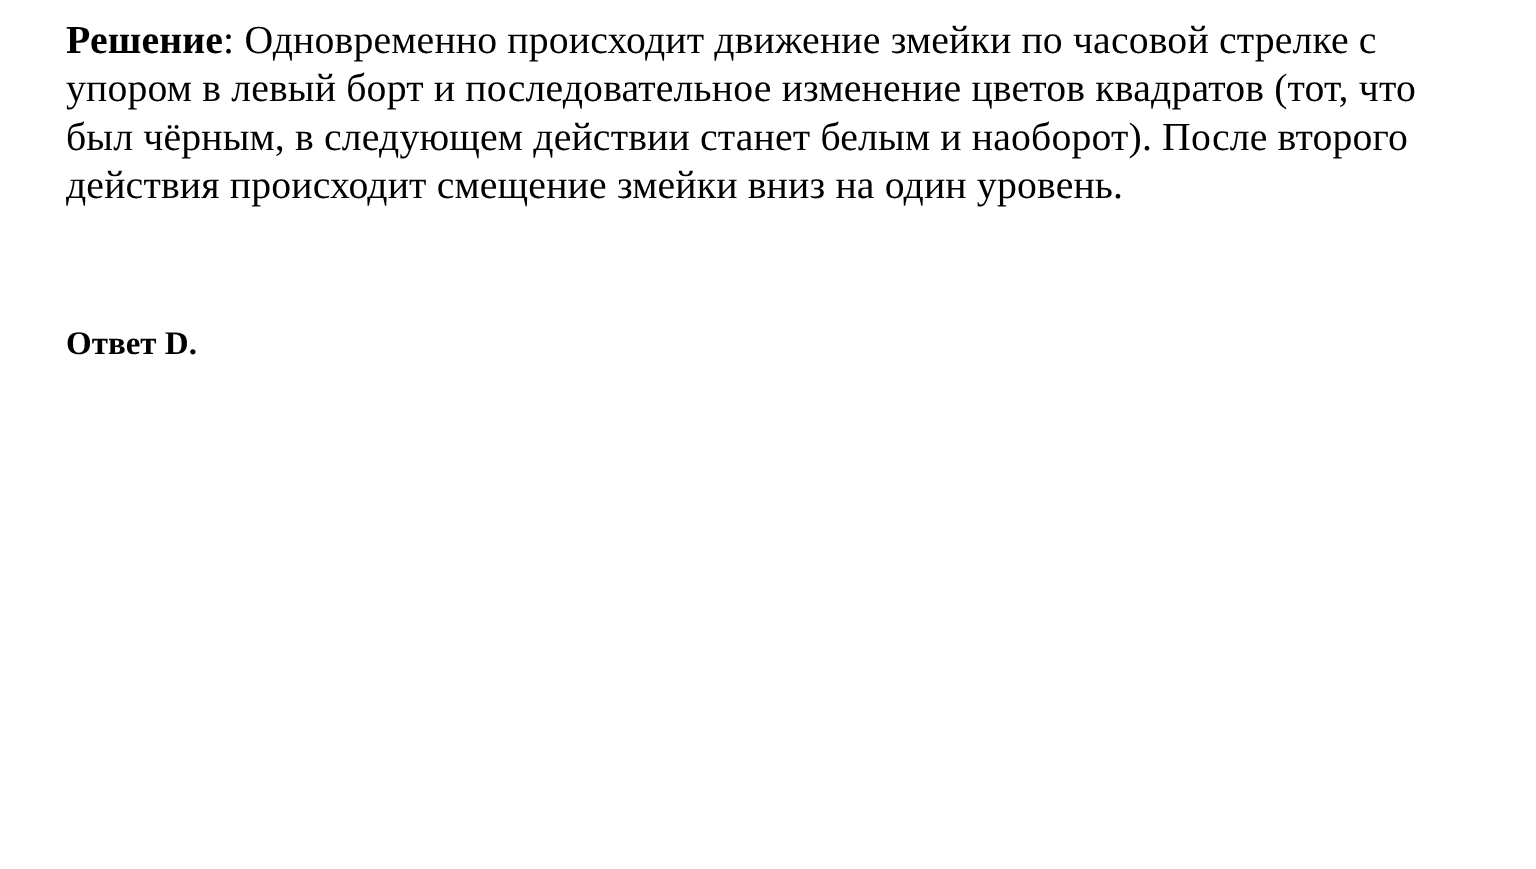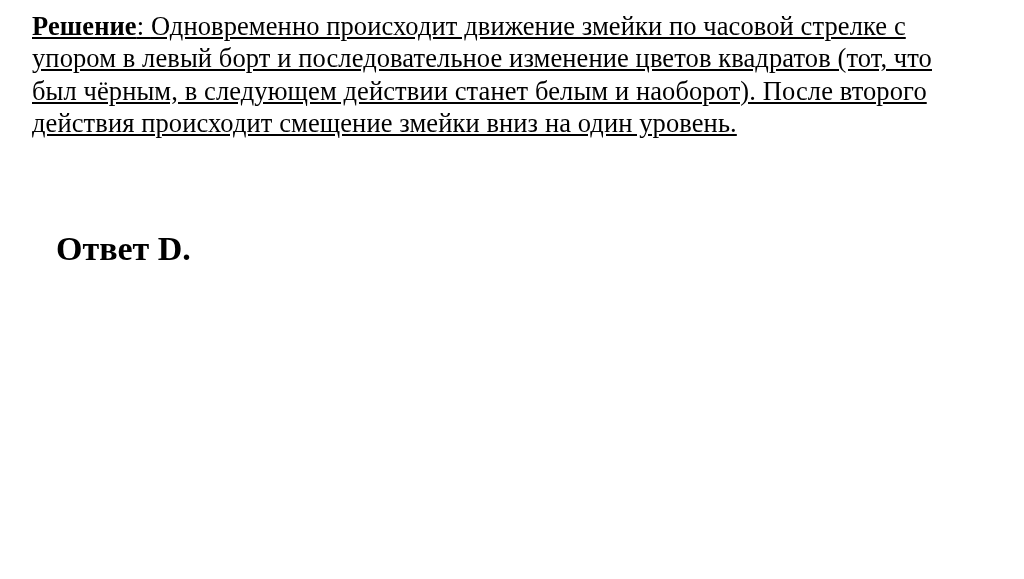--- a/index.html
+++ b/index.html
@@ -16,47 +16,46 @@
   }
   .slide {
     position: relative;
     width: 1024px;
     height: 579px;
     background: #ffffff;
     box-sizing: border-box;
   }
   .body-block {
     position: absolute;
-    left: 32px;
+    left: 44px;
     top: 10px;
     width: 950px;
-    text-decoration: underline;
   }
   .solution-paragraph {
     font-family: "Liberation Serif", serif;
     font-size: 26.5px;
     line-height: 1.22;
     text-align: left;
     color: #000000;
     margin: 0;
     letter-spacing: 0.1px;
   }
   .solution-label {
     font-weight: bold;
   }
   .answer-paragraph {
     position: absolute;
     left: 44px;
     top: 216px;
     font-family: "Liberation Serif", serif;
-    font-size: 34px;
+    font-size: 22px;
     font-weight: bold;
     line-height: 1.22;
     color: #000000;
-    margin: 12px;
+    margin: 0;
   }
 </style>
 </head>
 <body>
 
 <div class="slide">
 
   <div class="body-block">
     <p class="solution-paragraph"><span class="solution-label">Решение</span><span>: </span><span>Одновременно происходит движение змейки по часовой стрелке с упором в левый борт и последовательное изменение цветов квадратов (тот, что был чёрным, в следующем действии станет белым и наоборот). После второго действия  происходит смещение змейки вниз на один уровень.</span></p>
   </div>

